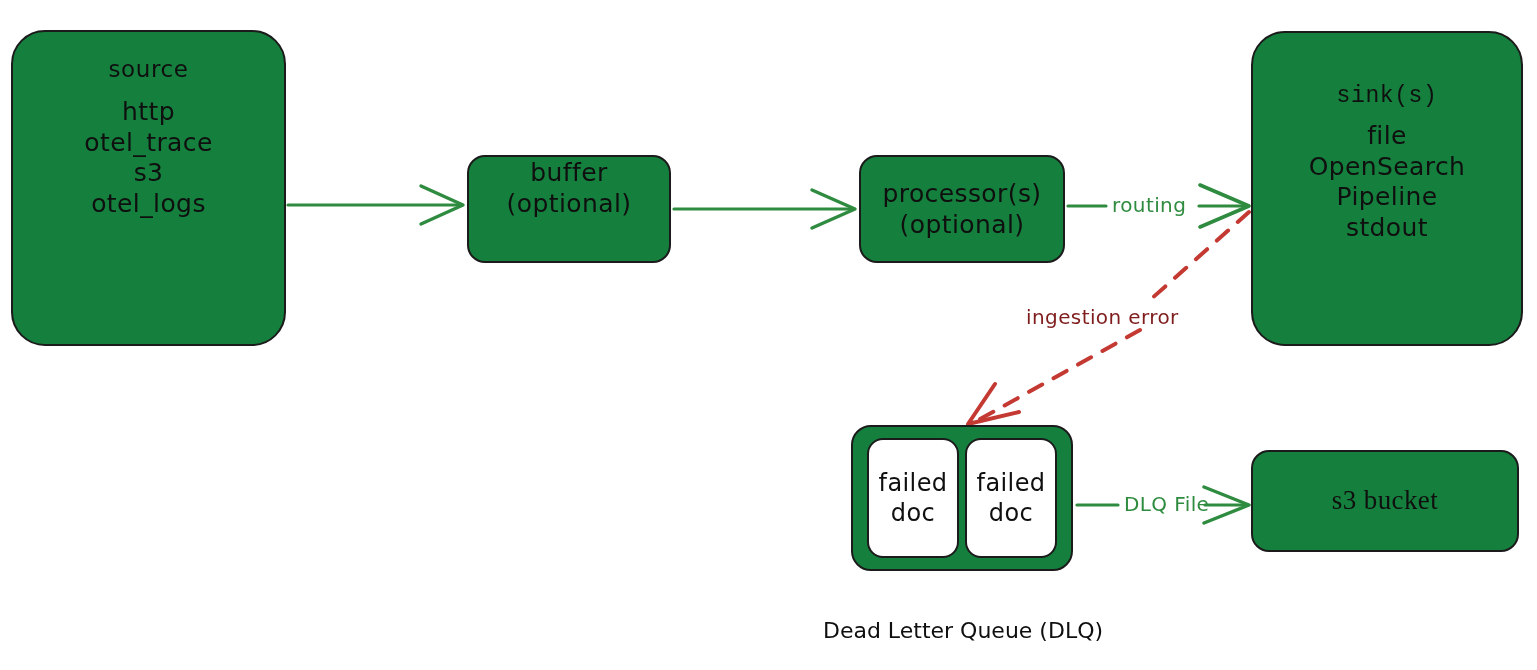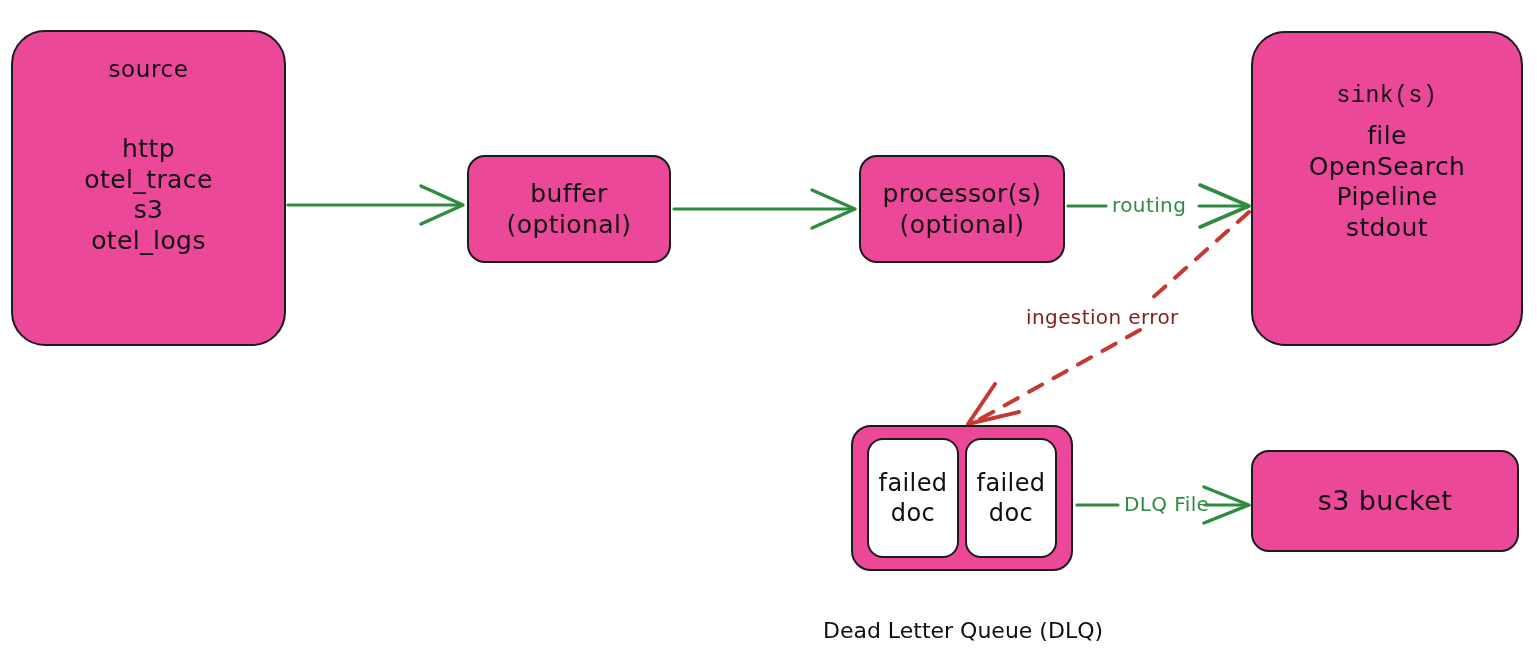--- a/index.html
+++ b/index.html
@@ -13,21 +13,21 @@
     height: 670px;
     background: #ffffff;
     overflow: hidden;
     font-family: "DejaVu Sans", sans-serif;
   }
   .node {
     position: absolute;
     box-sizing: border-box;
     border: 2.2px solid #1b1b1b;
     border-radius: 22px;
-    background: #ec4899;
+    background: #15803d;
     display: flex;
     flex-direction: column;
     align-items: center;
     color: #0f0f0f;
   }
   .node-title {
     font-size: 23px;
     letter-spacing: 0.6px;
     text-align: center;
     white-space: pre;
@@ -50,25 +50,25 @@
     line-height: 1.25;
     white-space: pre;
   }
 
   
   #node-source {
     left: 11px; top: 30px; width: 275px; height: 316px;
     border-radius: 34px;
   }
   #node-source .node-title { margin-top: 24px; }
-  #node-source .node-list  { margin-top: 52px; text-align: center; }
+  #node-source .node-list  { margin-top: 15px; text-align: center; }
 
   #node-buffer {
     left: 467px; top: 155px; width: 204px; height: 108px;
-    border-radius: 18px; justify-content: center;
+    border-radius: 18px; 
   }
   #node-processor {
     left: 859px; top: 155px; width: 206px; height: 108px;
     border-radius: 18px; justify-content: center;
   }
   #node-sink {
     left: 1251px; top: 31px; width: 272px; height: 315px;
     border-radius: 34px;
   }
   #node-sink .node-title { margin-top: 50px; font-family: Liberation Mono, monospace; }
@@ -85,21 +85,21 @@
     width: 92px; height: 120px;
     border: 2.2px solid #1b1b1b;
     border-radius: 16px;
     background: #ffffff;
     display: flex; align-items: center; justify-content: center;
   }
   .dlq-doc .node-line { font-size: 24px; }
 
   #node-s3bucket {
     left: 1251px; top: 450px; width: 268px; height: 102px;
-    border-radius: 18px; justify-content: center;
+    border-radius: 18px; justify-content: center; font-family: Liberation Serif, serif;
   }
   #node-s3bucket .node-line { font-size: 27px; }
 
   .caption {
     position: absolute;
     left: 790px; top: 586px; width: 346px;
     text-align: center;
     font-size: 22px;
     line-height: 1.35;
     color: #0f0f0f;

